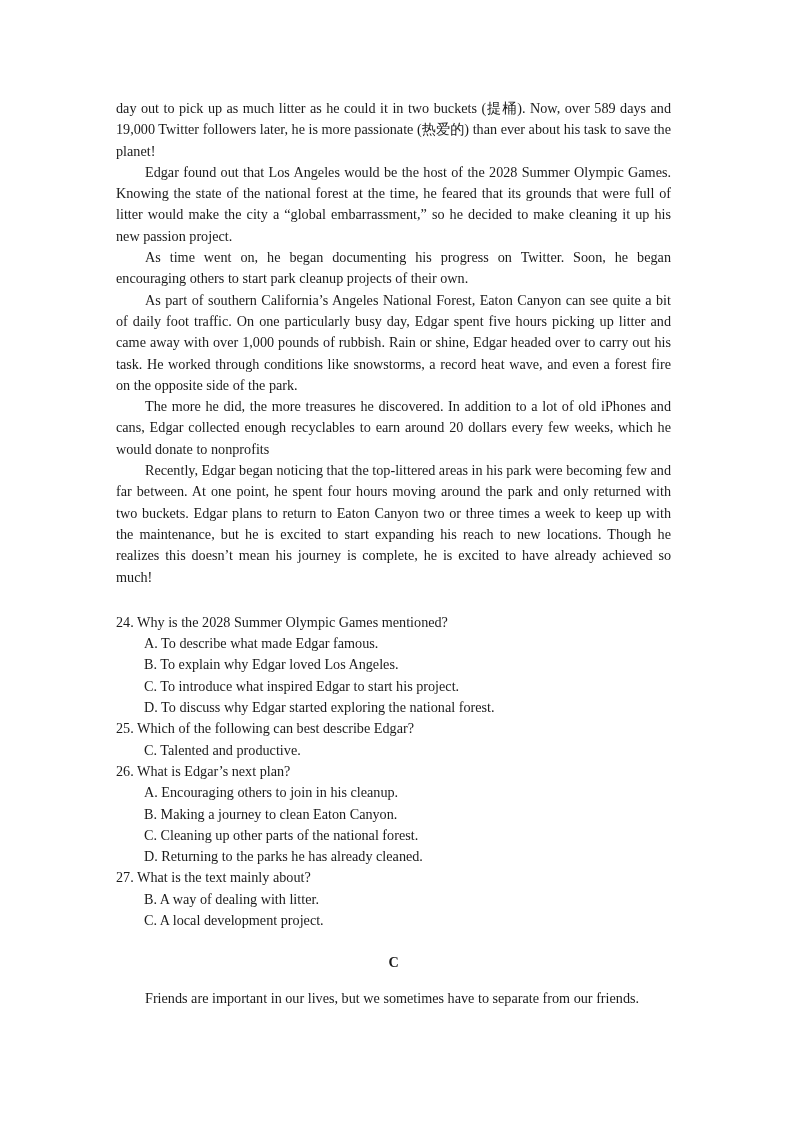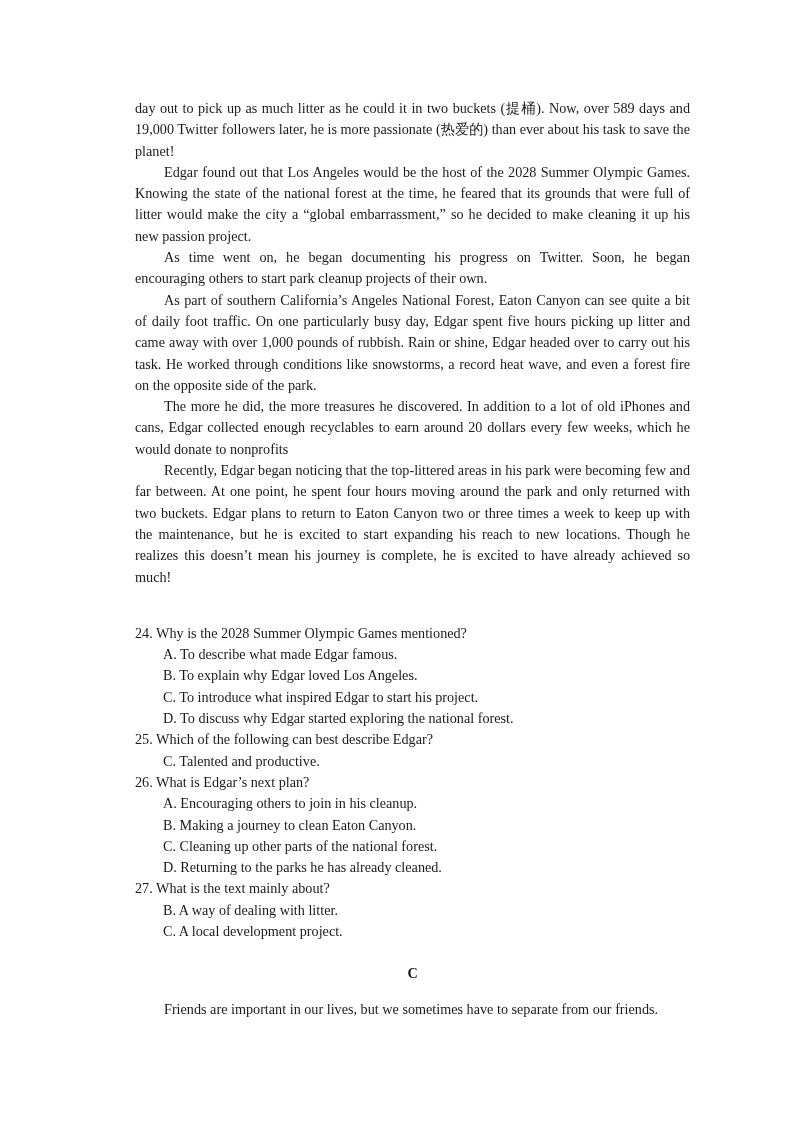--- a/index.html
+++ b/index.html
@@ -1,25 +1,25 @@
 <!DOCTYPE html>
 <html><head>
 <meta charset="utf-8">
 <style>
   html, body { margin: 0; padding: 0; background: #ffffff; }
   body { width: 794px; height: 1124px; position: relative; overflow: hidden; }
   .page {
-    position: absolute; left: 135px; top: 98px; width: 555px;
+    position: absolute; left: 116px; top: 98px; width: 555px;
     font-family: "Liberation Serif", "DejaVu Serif", serif;
     font-size: 14.2px; line-height: 21.3px; color: #1a1a1a;
   }
   .para { margin: 0; text-align: justify; }
   .para.indent { text-indent: 29px; }
   .para:last-of-type::after { content: ""; }
-  .questions { margin-top: 35px; }
+  .questions { margin-top: 24px; }
   .q-stem { margin: 0; }
   .opt-list { margin: 0; padding: 0 0 0 28px; list-style: none; }
   .opt-row { display: flex; }
   .opt-row .opt { width: 279px; }
   .opt { margin: 0; }
   .section-letter { text-align: center; font-weight: bold; margin-top: 21px; }
 </style>
 </head>
 <body>
 

